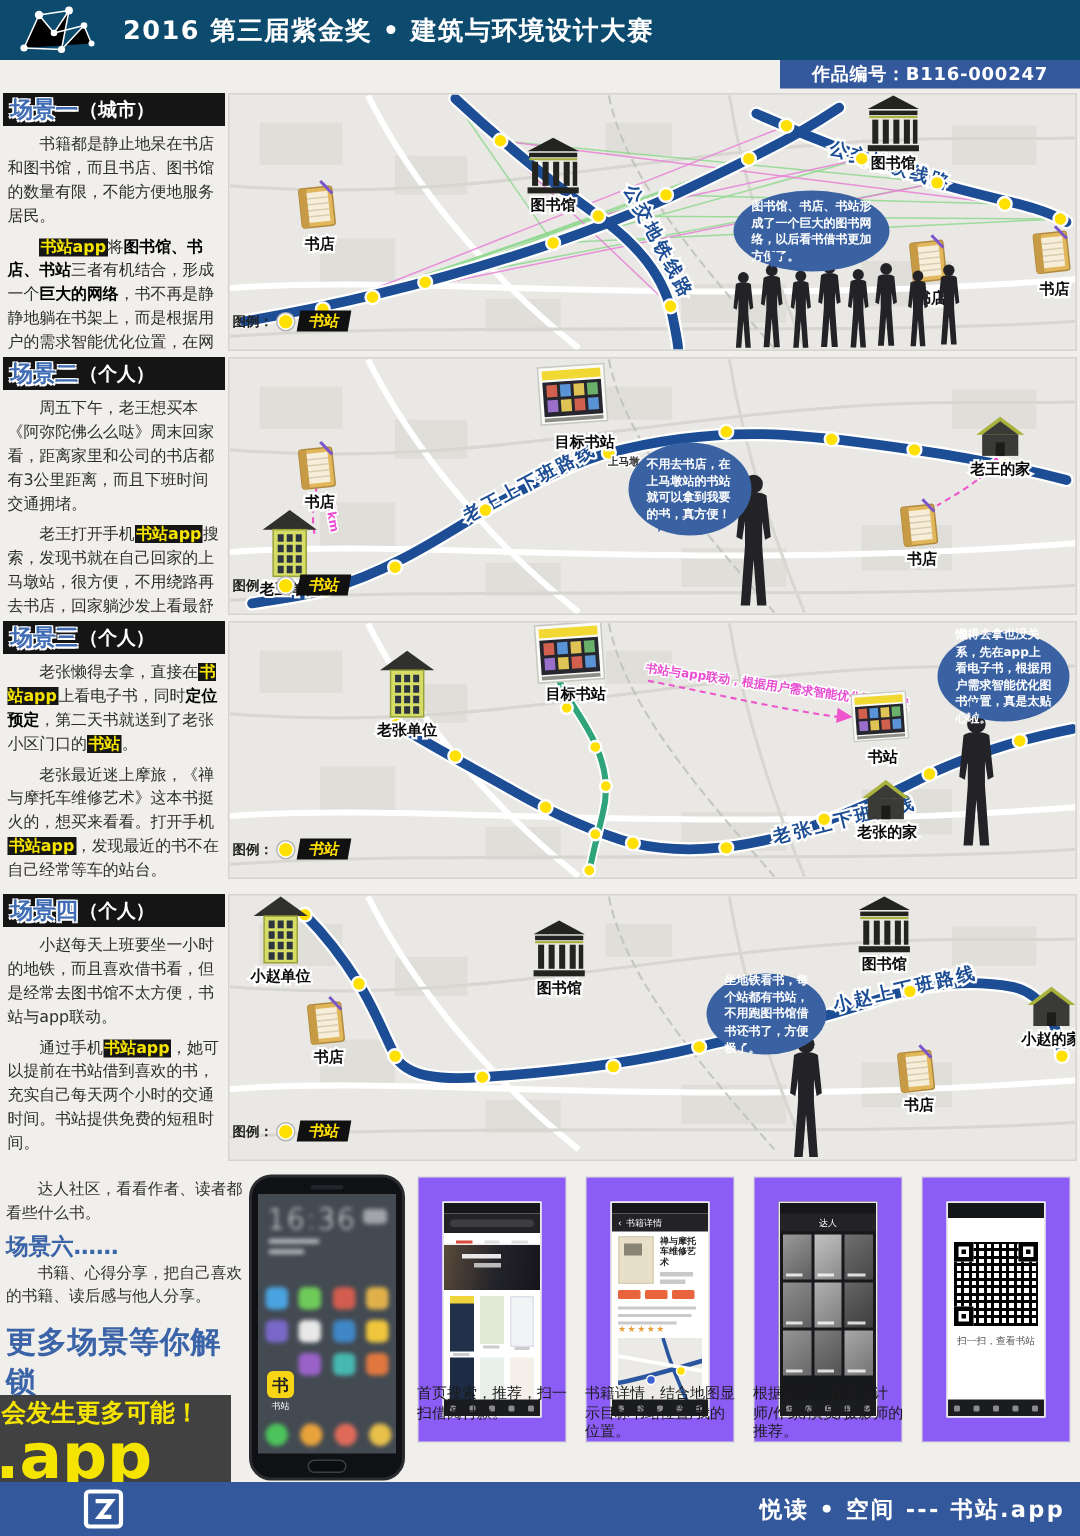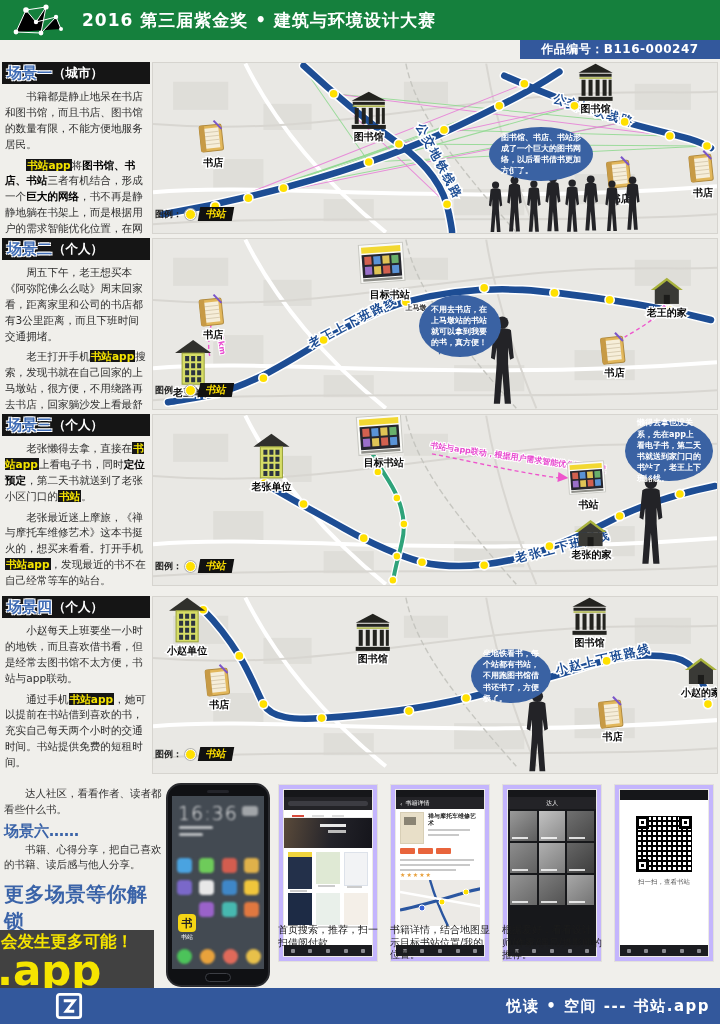--- a/index.html
+++ b/index.html
@@ -1,19 +1,19 @@
 <!DOCTYPE html>
 <html><head>
 <meta charset="utf-8">
 <style>
   html,body{margin:0;padding:0;background:#dcdcd8;font-family:"DejaVu Sans","Liberation Sans",sans-serif;}
   .page{position:relative;width:720px;height:1024px;margin:0 auto;background:#f0efeb;overflow:hidden;}
 
   
-  .topbar{position:absolute;left:0;top:0;width:720px;height:40px;background:#15803d;display:flex;align-items:center;}
+  .topbar{position:absolute;left:0;top:0;width:720px;height:40px;background:#0c4a6e;display:flex;align-items:center;}
   .toplogo{margin-left:10px;}
   .toptitle{color:#fff;font-size:17px;font-weight:bold;margin-left:14px;letter-spacing:1px;}
   .worknum{position:absolute;right:0;top:40px;width:200px;height:19px;background:#33589c;color:#fff;
            font-size:12px;font-weight:bold;display:flex;align-items:center;justify-content:center;letter-spacing:.5px;}
 
   
   .scn{position:absolute;left:0;width:720px;height:172px;}
   .lcol{position:absolute;left:2px;top:0;width:148px;height:172px;}
   .tbar{height:22px;background:#151515;display:flex;align-items:center;padding:0 5px;gap:1px;}
   .tt{color:#3f6cb5;font-size:15px;font-weight:bold;
@@ -75,22 +75,22 @@
   .pic{width:15px;height:15px;border-radius:4px;}
   .dock{position:absolute;left:5px;bottom:5px;display:flex;gap:8px;}
   .dock .pic{border-radius:50%;}
   .bzapp{position:absolute;left:6px;top:118px;width:18px;height:18px;border-radius:4px;background:#f5d514;
          color:#222;font-size:11px;font-weight:bold;display:flex;align-items:center;justify-content:center;z-index:3;}
   .bzlab{position:absolute;left:6px;top:137px;width:18px;text-align:center;color:#fff;font-size:6px;z-index:3;}
   .homebtn{position:absolute;bottom:3px;left:50%;transform:translateX(-50%);width:26px;height:9px;
            border:1.5px solid #3c3e44;border-radius:5px;background:#0c0d10;box-sizing:border-box;}
 
   
-  .shot{position:absolute;top:784px;width:100px;height:178px;background:#c4b5fd;border:1px solid #e2e0dc;
-        box-sizing:border-box;padding:4px;}
+  .shot{position:absolute;top:784px;width:100px;height:178px;background:#8b5cf6;border:1px solid #e2e0dc;
+        box-sizing:border-box;padding:16px;}
   .appmock{position:relative;width:100%;height:100%;background:#fff;overflow:hidden;border:1px solid #eceae6;box-sizing:border-box;}
   .sbar{height:7px;background:#16171a;}
   .bnav{position:absolute;bottom:0;left:0;right:0;height:11px;background:#1b1c20;display:flex;
         justify-content:space-around;align-items:center;}
   .bnav i{width:4px;height:4px;background:#8a8a90;display:block;border-radius:1px;}
   .srchhdr{height:13px;background:#232327;display:flex;align-items:center;padding:0 4px;}
   .srchpill{flex:1;height:5px;background:#3c3c42;border-radius:3px;}
   .tabrow{height:7px;display:flex;align-items:flex-end;gap:8px;padding:0 8px;border-bottom:1px solid #eee;}
   .tabrow i{width:12px;height:2px;background:#ddd;}
   .tabrow i.on{background:#d84b3c;}
@@ -411,21 +411,21 @@
         <use href="#ic-kiosk" x="204" y="0"></use>
         <text class="mlb" x="230" y="50">目标书站</text>
         <use href="#ic-unit" x="100" y="18"></use>
         <text class="mlb" x="118" y="74">老张单位</text>
         <use href="#ic-kiosk" transform="translate(414,46) scale(0.82)"></use>
         <text class="mlb" x="434" y="92">书站</text>
         <use href="#ic-house" x="420" y="104"></use>
         <text class="mlb" x="437" y="142">老张的家</text>
         <use href="#ic-person" transform="translate(480,60) scale(0.95)"></use>
       </svg>
-      <div class="bub" style="left:472px;top:6px;width:88px;height:60px">懒得去拿也没关系，先在app上看电子书，第二天书就送到家门口的书站了，老王上下班路线。</div>
+      <div class="bub" style="left:472px;top:6px;width:88px;height:60px">懒得去拿也没关系，先在app上看电子书，根据用户需求智能优化图书位置，真是太贴心啦。</div>
       <div class="legend">
         <span class="lg-label">图例：</span>
         <span class="lg-dot"></span>
         <span class="lg-chip">书站</span>
       </div>
     </div>
   </section>
 
   <section class="scn" style="top:596px;height:178px">
     <div class="lcol" style="height:178px">

